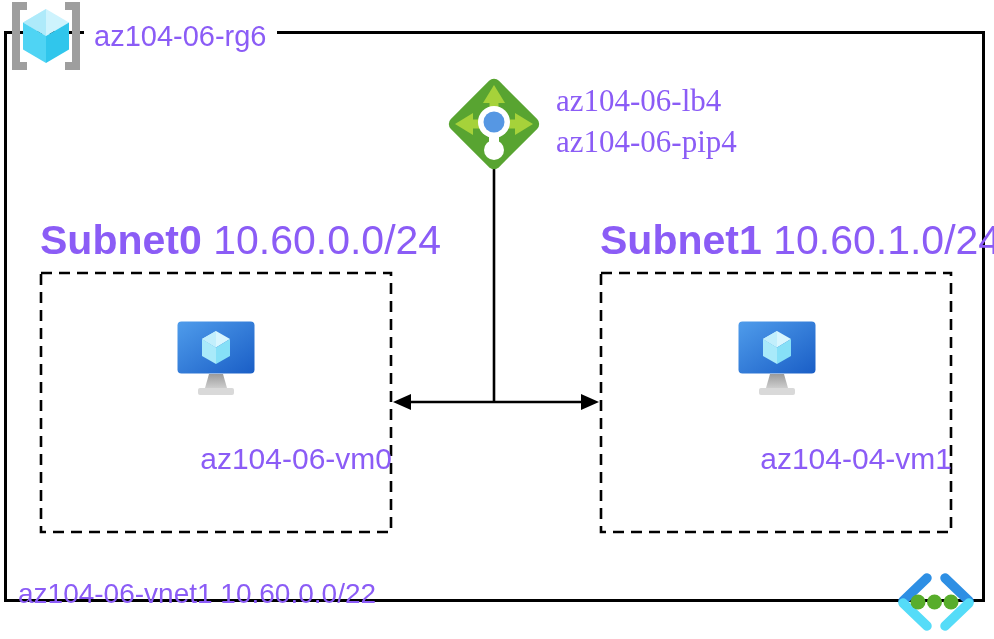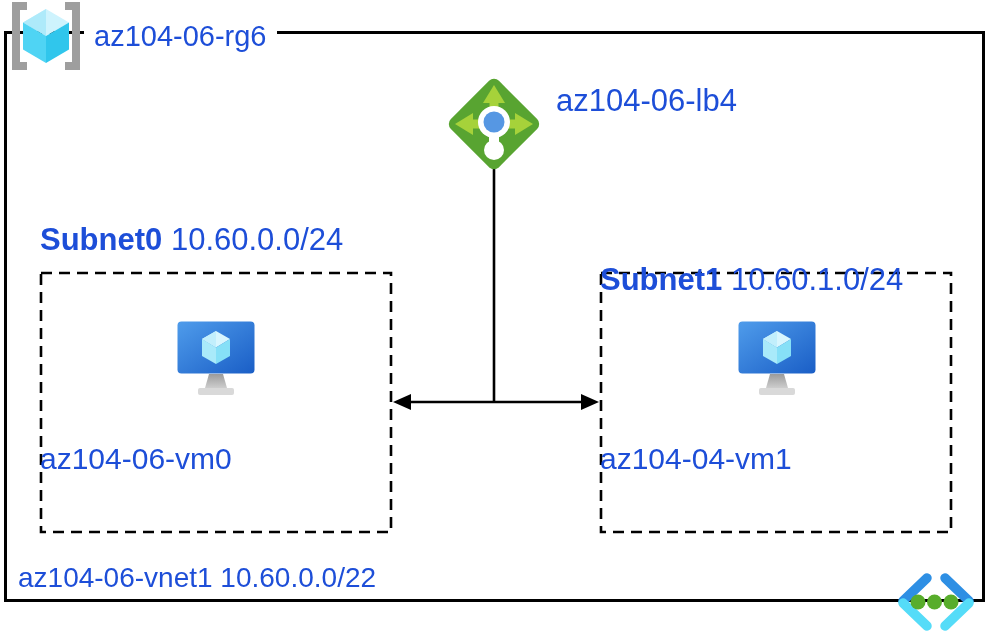--- a/index.html
+++ b/index.html
@@ -1,46 +1,46 @@
 <!DOCTYPE html>
 <html><head>
 <meta charset="utf-8">
 <style>
   html,body{margin:0;padding:0;background:#fff;}
   #canvas{
     position:relative;width:994px;height:639px;background:#fff;overflow:hidden;
-    font-family:"Liberation Sans","DejaVu Sans",sans-serif;color:#1d4ed8;
+    font-family:"Liberation Sans","DejaVu Sans",sans-serif;color:#8b5cf6;
   }
   .abs{position:absolute;}
   
   #rg-box{left:4px;top:31px;width:975px;height:565px;border:3px solid #000;z-index:0;}
   
   #overlay{left:0;top:0;width:994px;height:639px;z-index:1;pointer-events:none;}
   
   #rg-icon{left:6px;top:1px;width:80px;height:72px;z-index:2;}
   #rg-label{left:84px;top:15px;height:42px;line-height:42px;padding:0 10px;
     background:#fff;font-size:29px;z-index:2;white-space:nowrap;}
   
   #lb-icon{left:442px;top:72px;width:104px;height:104px;z-index:2;}
-  #lb-label{left:556px;top:80px;font-size:31px;line-height:41px;z-index:2;white-space:nowrap;}
+  #lb-label{left:556px;top:80px;font-size:31px;line-height:41px;z-index:2;white-space:nowrap;font-family:Liberation Serif, serif;}
   
-  .subnet-title{width:352px;text-align:left;font-size:31px;line-height:40px;
+  .subnet-title{width:352px;text-align:left;font-size:41px;line-height:40px;
     z-index:2;white-space:nowrap;}
   #subnet0-title{left:40px;top:220px;}
-  #subnet1-title{left:600px;top:220px;margin-top:40px;}
+  #subnet1-title{left:600px;top:220px;}
   .subnet-name{font-weight:bold;}
   
   .vm-icon{width:78px;height:76px;z-index:2;}
   #vm0-icon{left:177px;top:321px;}
   #vm1-icon{left:738px;top:321px;}
-  .vm-label{width:352px;text-align:left;font-size:30px;line-height:38px;z-index:2;}
+  .vm-label{width:352px;text-align:right;font-size:30px;line-height:38px;z-index:2;}
   #vm0-label{left:40px;top:440px;}
   #vm1-label{left:600px;top:440px;}
   
-  #vnet-label{left:18px;top:560px;font-size:28px;line-height:36px;z-index:2;
+  #vnet-label{left:18px;top:576px;font-size:28px;line-height:36px;z-index:2;
     background:transparent;white-space:nowrap;}
   #vnet-icon{left:896px;top:572px;width:80px;height:60px;z-index:2;}
 </style>
 </head>
 <body>
 
 <div id="canvas">
 
   <div class="abs" id="rg-box"></div>
 
@@ -76,20 +76,21 @@
       <rect x="52" y="47.5" width="26" height="9"></rect>
       <polygon points="73,41 73,63 91,52"></polygon>
     </g>
     <rect x="47" y="50" width="10" height="27" fill="#ffffff"></rect>
     <circle cx="52" cy="78" r="10" fill="#ffffff"></circle>
     <circle cx="52" cy="50" r="16" fill="#ffffff"></circle>
     <circle cx="52" cy="50" r="10.5" fill="#5697e3"></circle>
   </svg>
   <div class="abs" id="lb-label">
     <div>az104-06-lb4</div>
+    <div>az104-06-pip4</div>
   </div>
 
   <div class="abs subnet-title" id="subnet0-title">
     <span class="subnet-name">Subnet0</span>
     <span>10.60.0.0/24</span>
   </div>
   <div class="abs subnet-title" id="subnet1-title">
     <span class="subnet-name">Subnet1</span>
     <span>10.60.1.0/24</span>
   </div>

